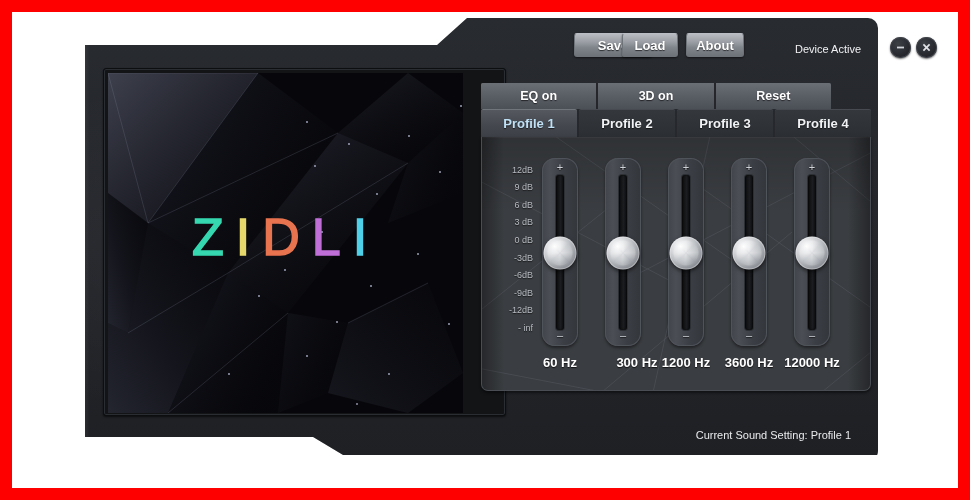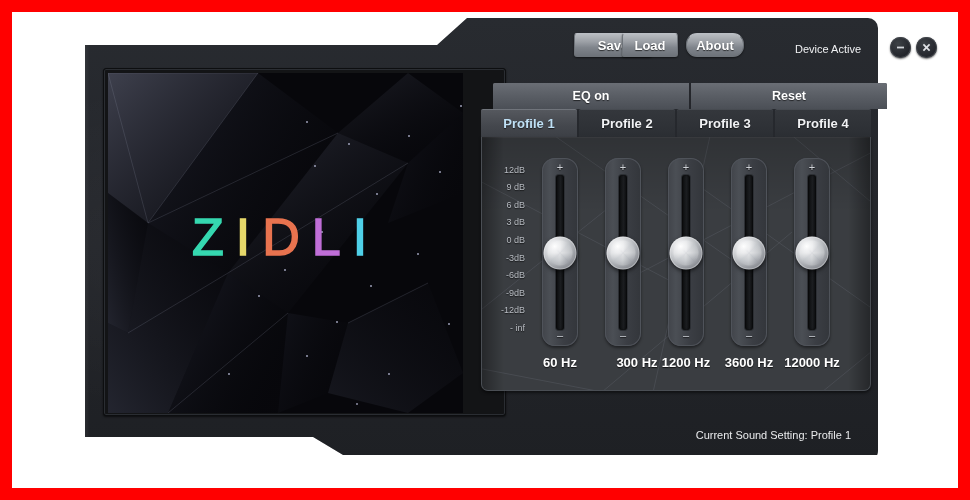--- a/index.html
+++ b/index.html
@@ -149,21 +149,21 @@
     text-shadow: 0 1px 1px rgba(0,0,0,.65);
     display: flex;
     align-items: center;
     justify-content: center;
     box-shadow: 0 1px 2px rgba(0,0,0,.55);
     cursor: pointer;
     user-select: none;
   }
   #btn-save { left: 99px;  width: 78px; }
   #btn-load { left: 147px; width: 56px; }
-  #btn-about{ left: 211px; width: 58px; border-radius: 11px; }
+  #btn-about{ left: 211px; width: 58px; }
 
   #device-status {
     position: absolute;
     left: 320px; top: 25px;
     font-size: 11px;
     color: #f0f1f3;
     white-space: nowrap;
   }
 
   .win-ctl {
@@ -179,26 +179,25 @@
     cursor: pointer;
   }
   #btn-min { left: 415px; }
   #btn-close { left: 441px; }
   .win-ctl svg { display: block; }
 
   
   #mode-row {
     position: absolute;
     left: 6px; top: 65px;
-    width: 394px; height: 26px;
+    width: 350px; height: 26px;
     display: flex;
     border-radius: 2px 2px 0 0;
     overflow: hidden;
     background: #4e5157;
-    margin-left: 12px;
   }
   .mode-btn {
     flex: 1 1 0;
     height: 100%;
     background: linear-gradient(180deg, #6a6e75 0%, #5b5f66 45%, #4b4f56 100%);
     color: #ffffff;
     font-size: 12.5px;
     font-weight: bold;
     text-shadow: 0 1px 1px rgba(0,0,0,.6);
     display: flex;
@@ -267,21 +266,21 @@
     left: 10px; top: 27px;
     width: 62px;
   }
   .db-row {
     position: absolute;
     right: 0;
     height: 11px;
     display: flex;
     align-items: center;
     justify-content: flex-end;
-    gap: 20px;
+    gap: 12px;
     white-space: nowrap;
   }
   .db-row .db-text {
     font-size: 9px;
     color: #b7bbc1;
     text-shadow: 0 1px 1px rgba(0,0,0,.6);
   }
   .db-row .db-tick {
     width: 9px; height: 2px;
     background: #4b8fd0;
@@ -478,20 +477,21 @@
         </div>
         <div class="win-ctl" id="btn-close">
           <svg width="13" height="13" viewBox="0 0 13 13">
             <line x1="3.4" y1="3.4" x2="9.6" y2="9.6" stroke="#e2e4e8" stroke-width="1.7"></line>
             <line x1="9.6" y1="3.4" x2="3.4" y2="9.6" stroke="#e2e4e8" stroke-width="1.7"></line>
           </svg>
         </div>
 
         <div id="mode-row">
             <div class="mode-btn">EQ on</div>
+            <div class="mode-btn">3D on</div>
             <div class="mode-btn">Reset</div>
           </div>
 
         <div id="profile-row">
             <div class="profile-tab active">Profile 1</div>
             <div class="profile-tab">Profile 2</div>
             <div class="profile-tab">Profile 3</div>
             <div class="profile-tab">Profile 4</div>
           </div>
 

